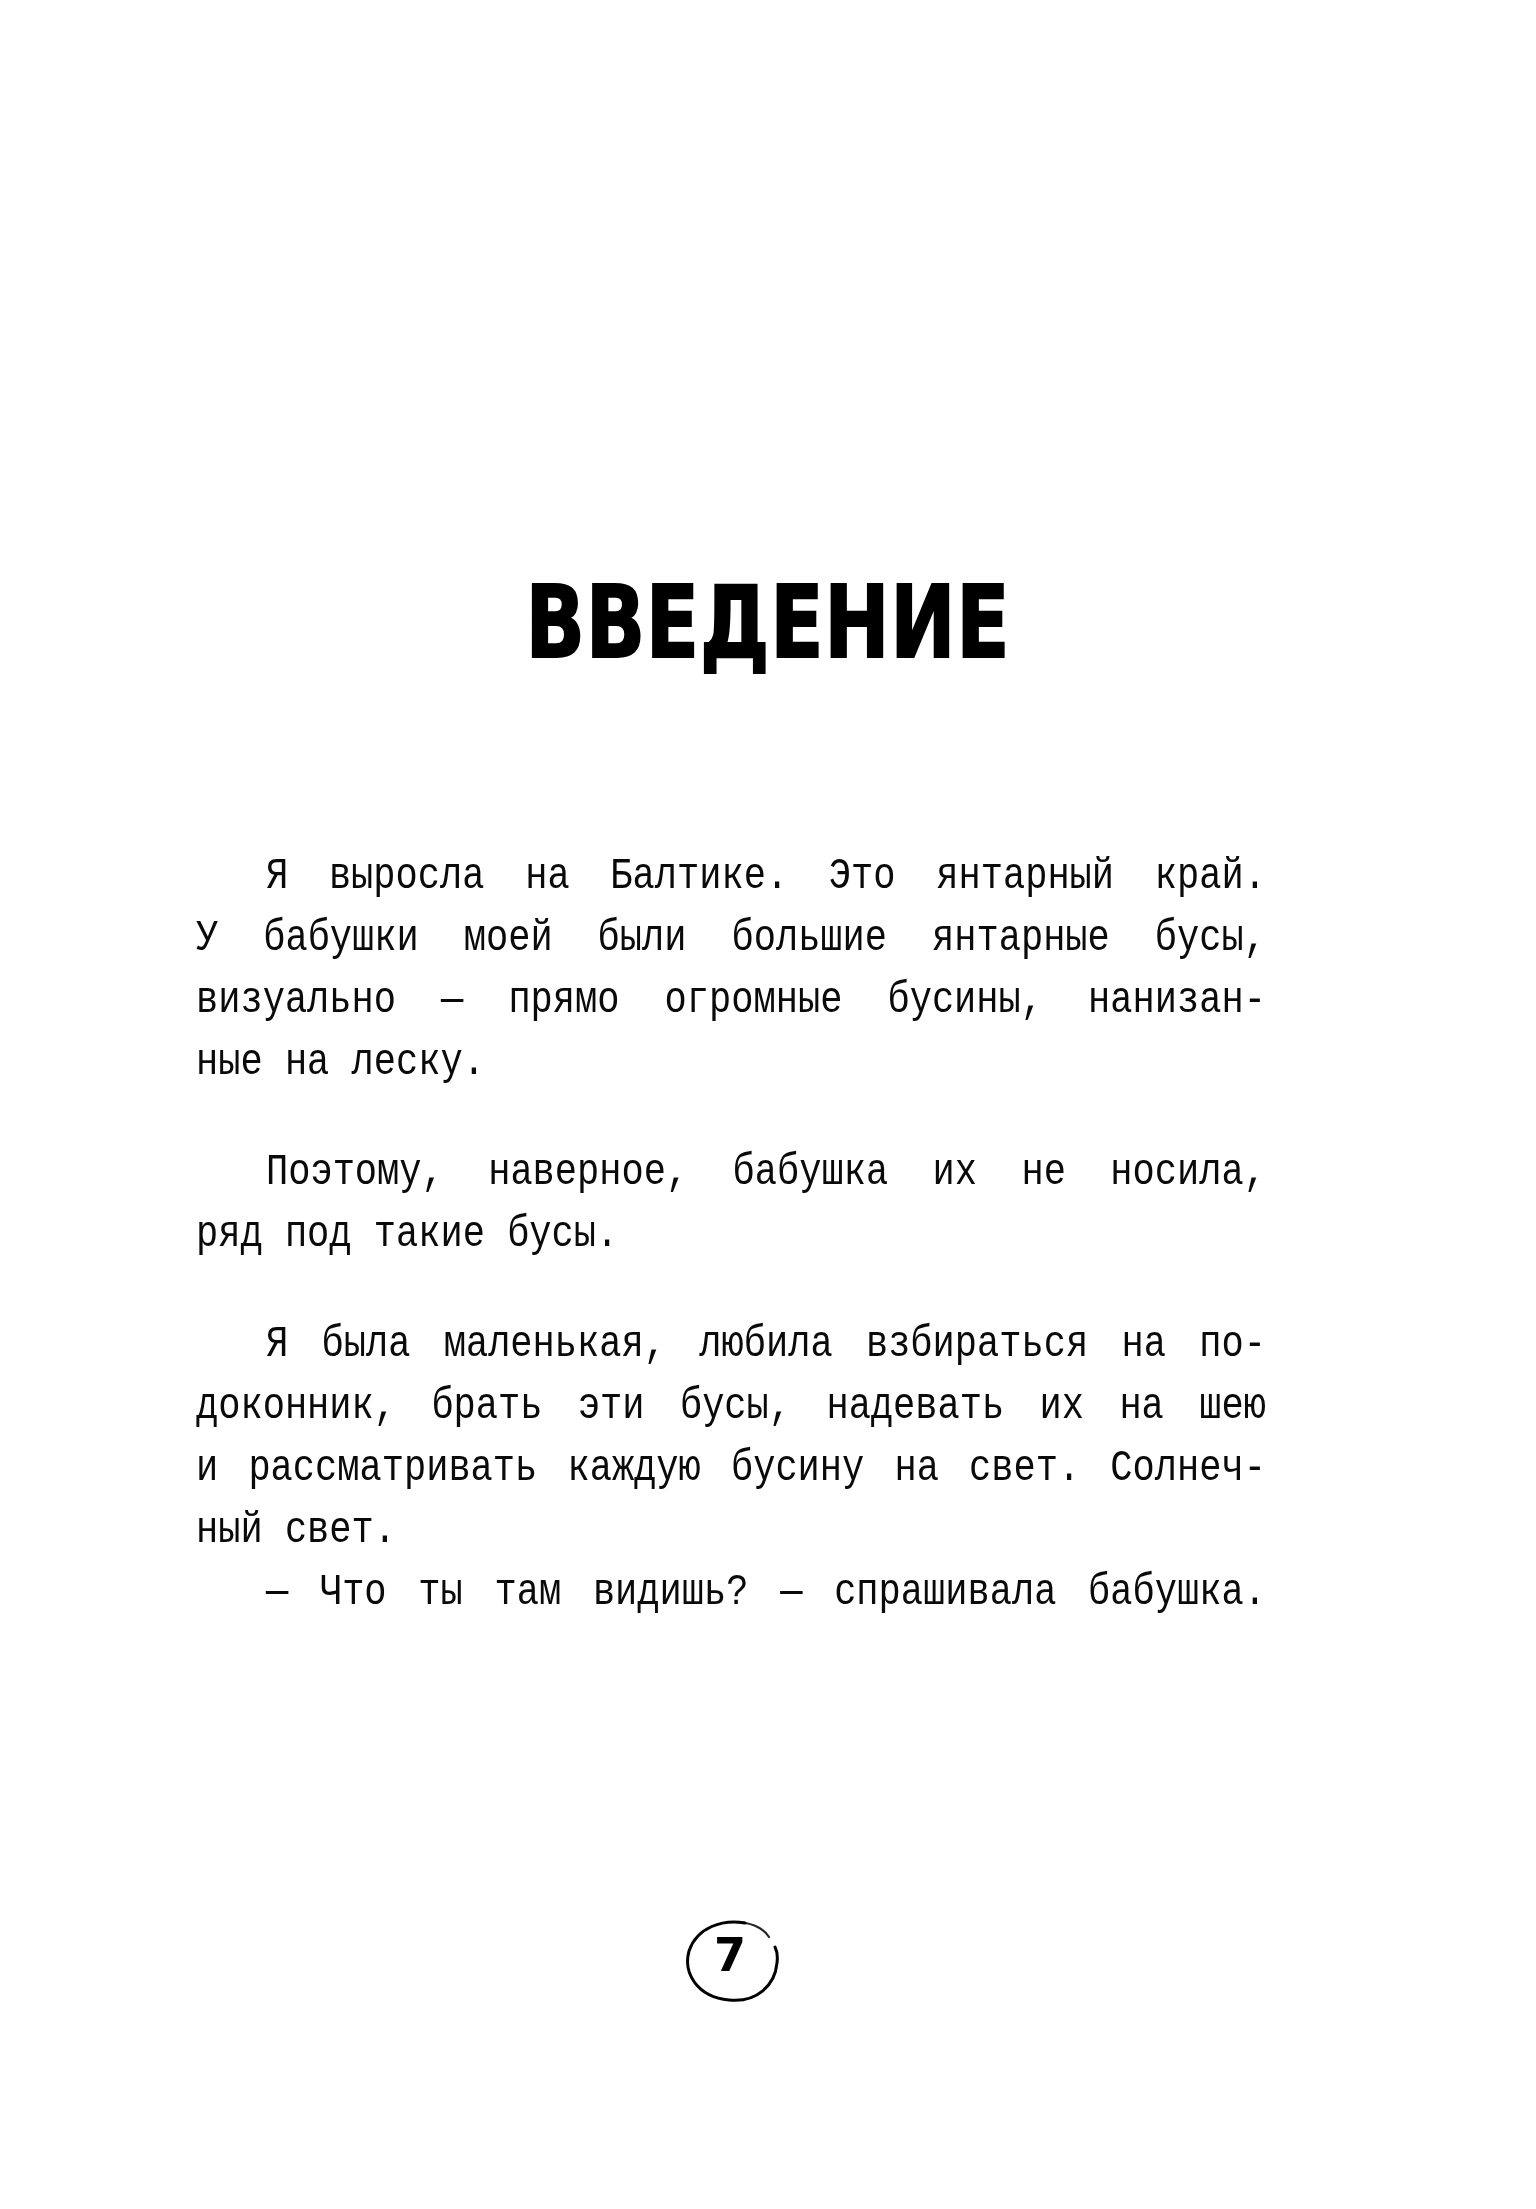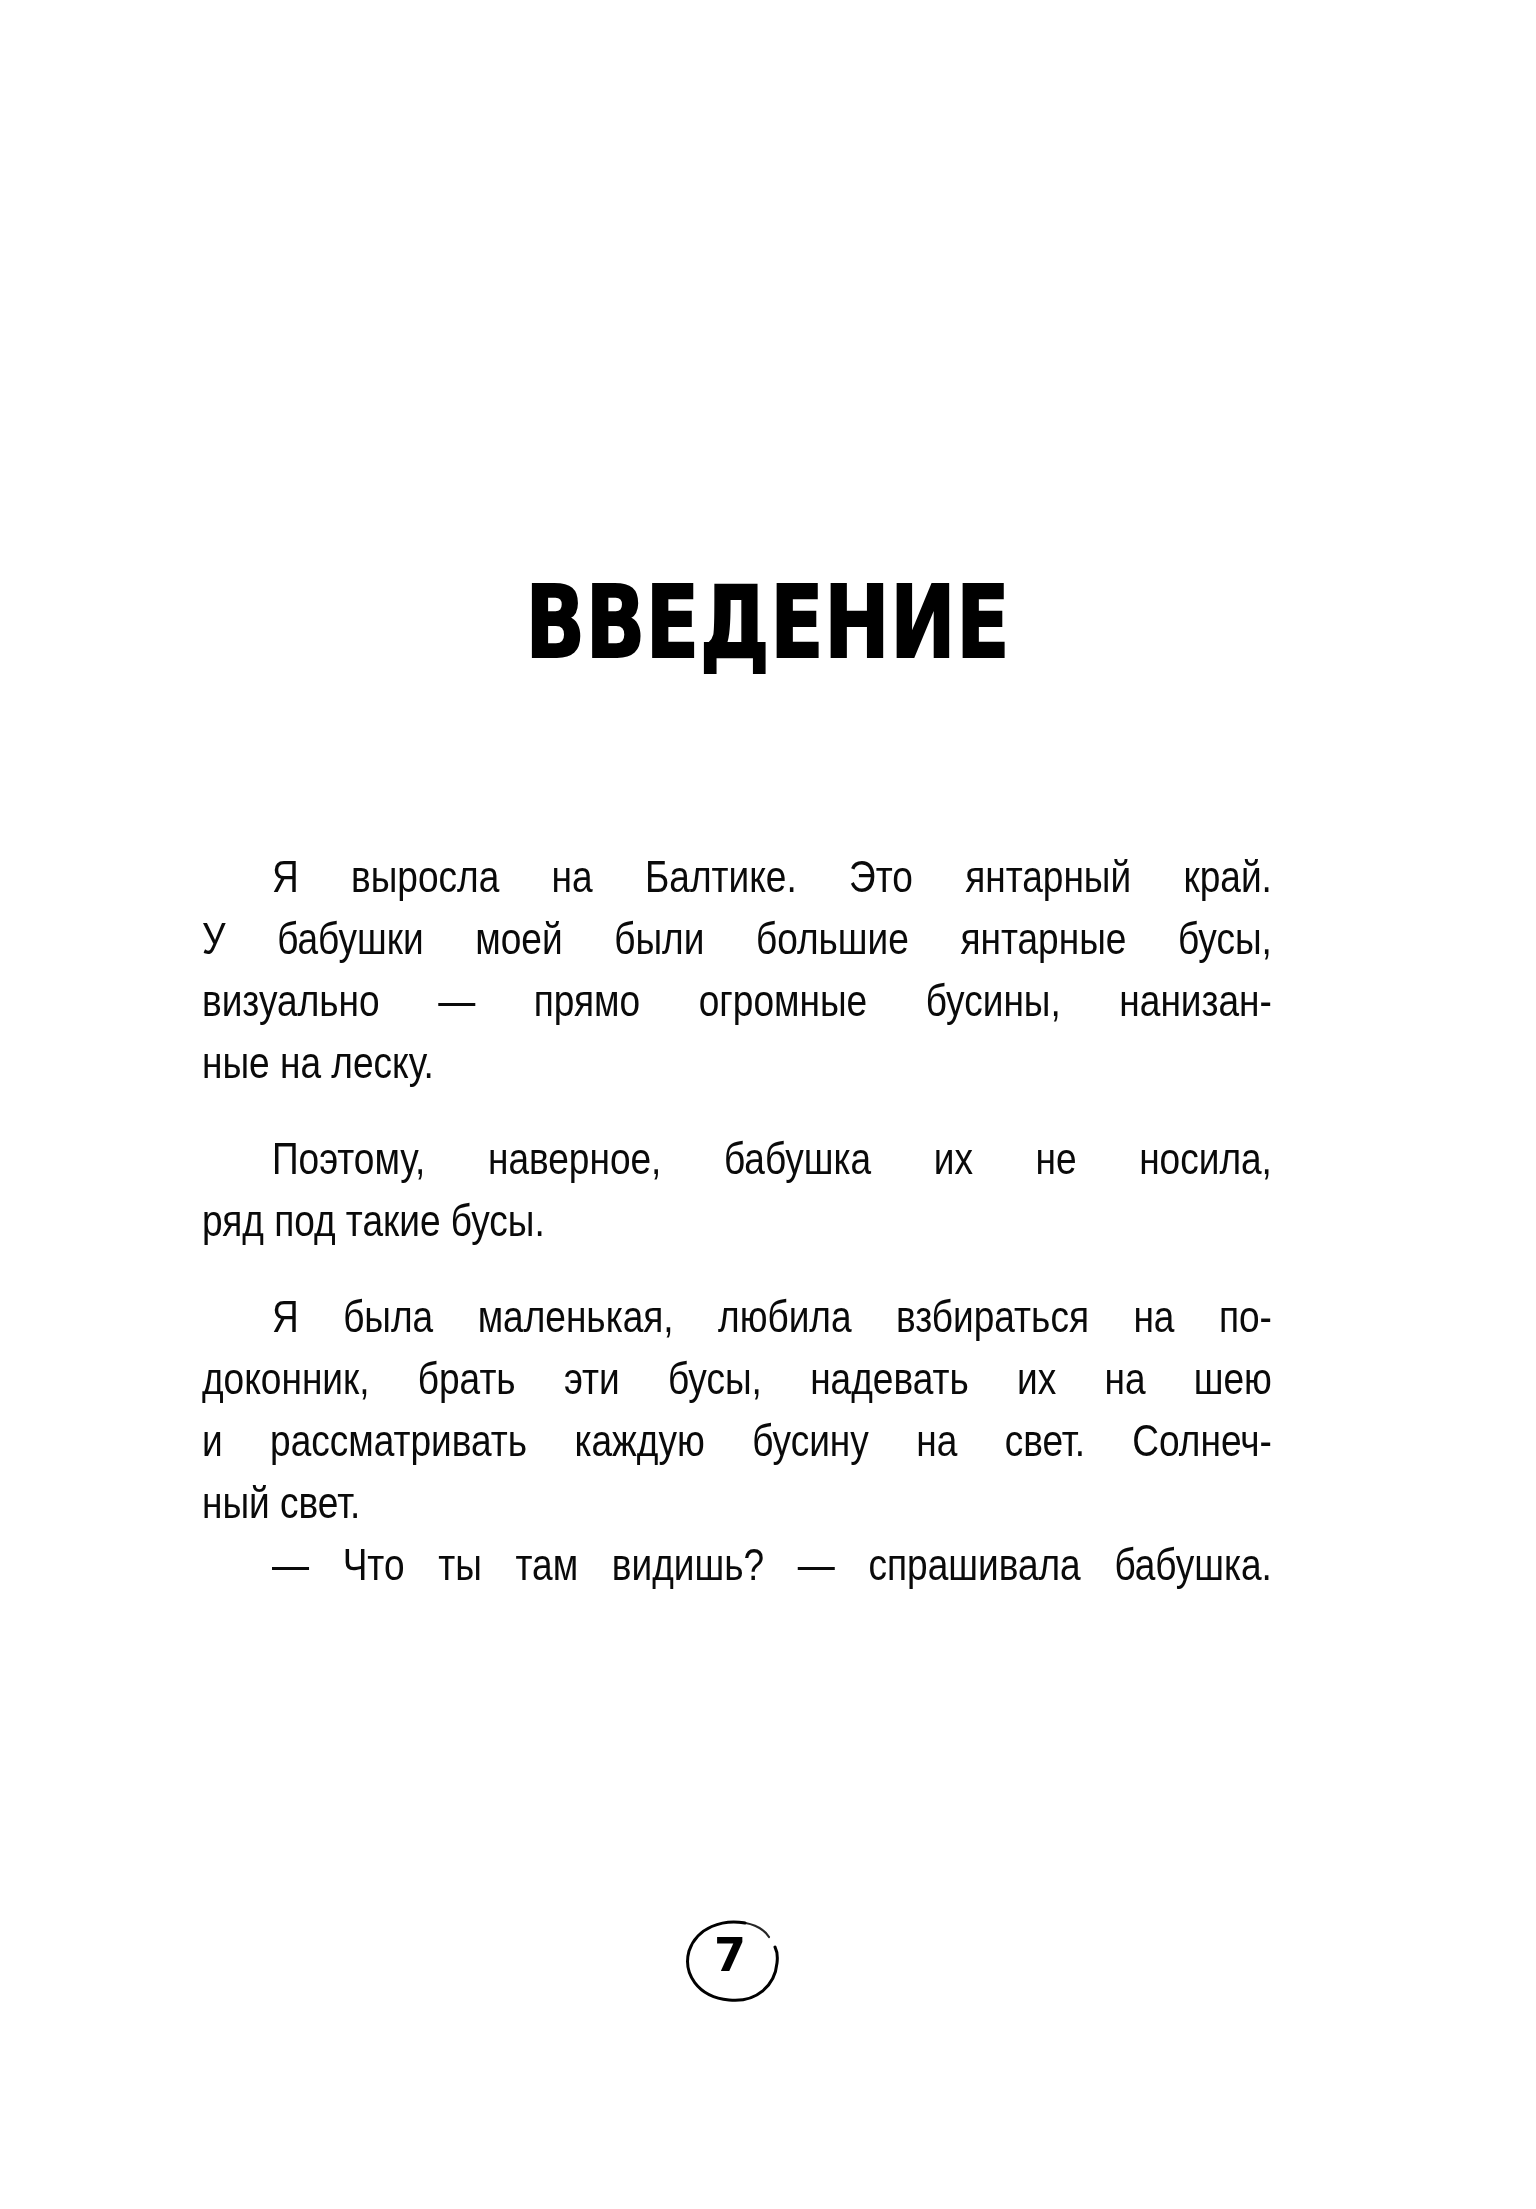--- a/index.html
+++ b/index.html
@@ -36,33 +36,33 @@
       color: #000000;
     }
     .chapter-title span {
       display: inline-block;
       transform: scaleX(0.78);
       transform-origin: center;
       -webkit-text-stroke: 2px #000;
     }
     .body-text {
       position: absolute;
-      left: 202px;
+      left: 196px;
       top: 846px;
       width: 1070px;
-      font-family: Liberation Sans, sans-serif;
+      font-family: Liberation Mono, monospace;
       font-size: 45px;
       line-height: 62px;
       color: #0a0a0a;
     }
     .para {
       margin: 0;
     }
     .para.gap-before {
-      margin-top: 34px;
+      margin-top: 48px;
     }
     .line {
       display: block;
       height: 62px;
       white-space: nowrap;
       overflow: visible;
       position: relative;
     }
     .cond {
       display: block;

